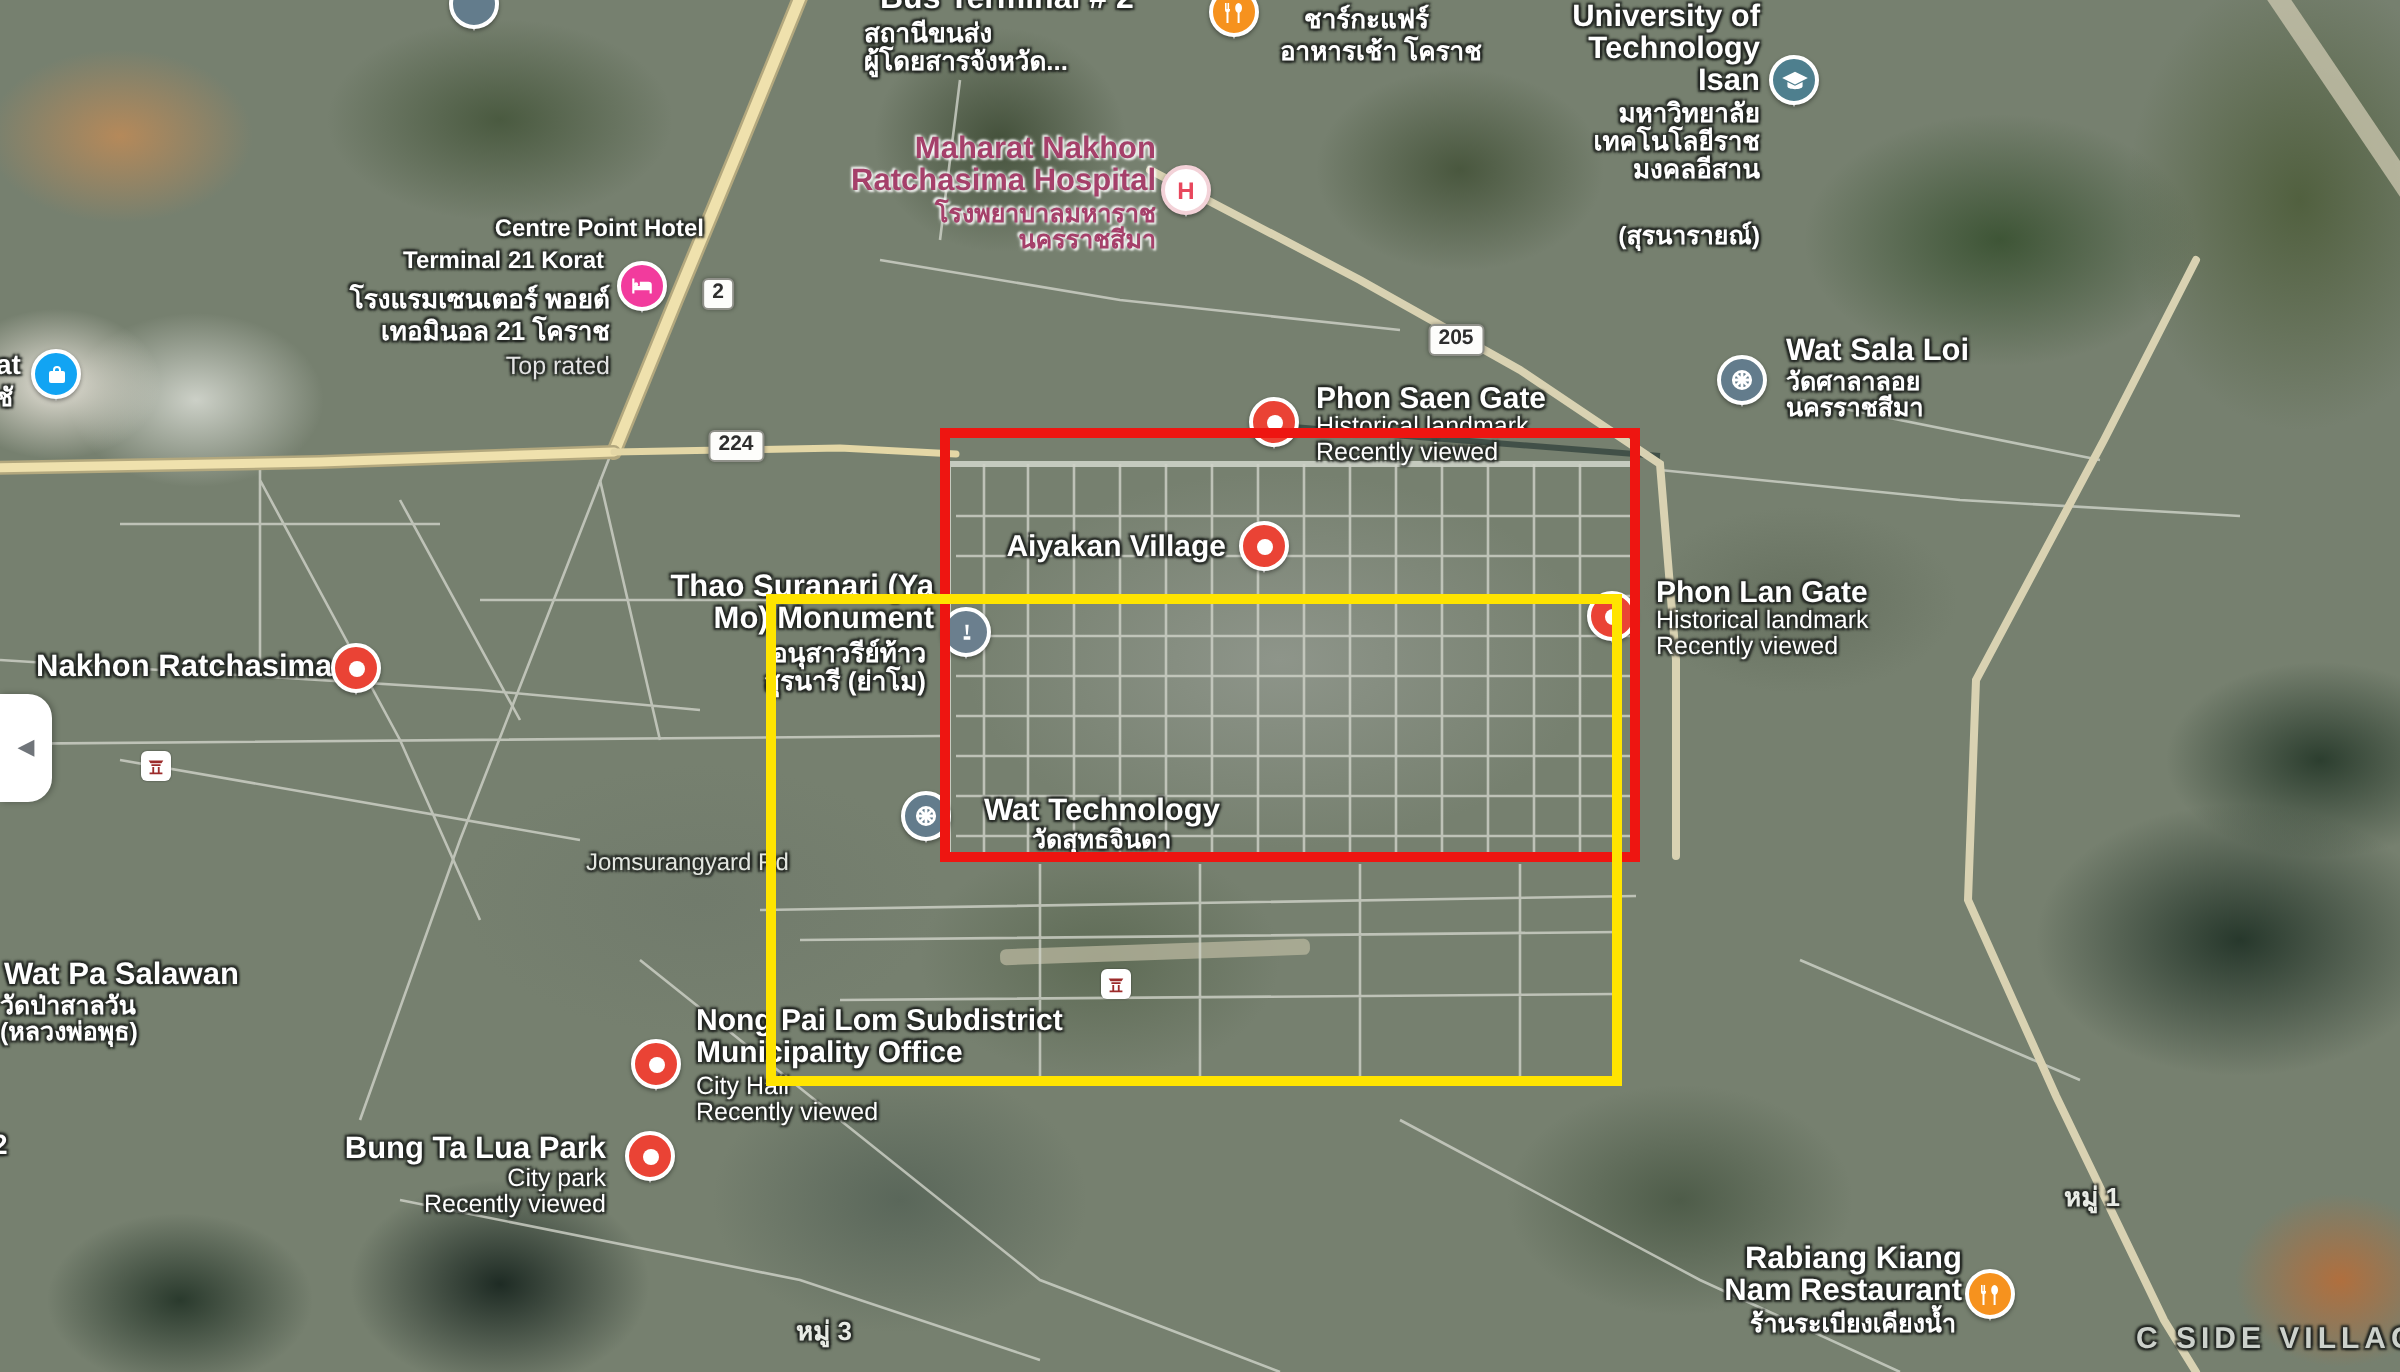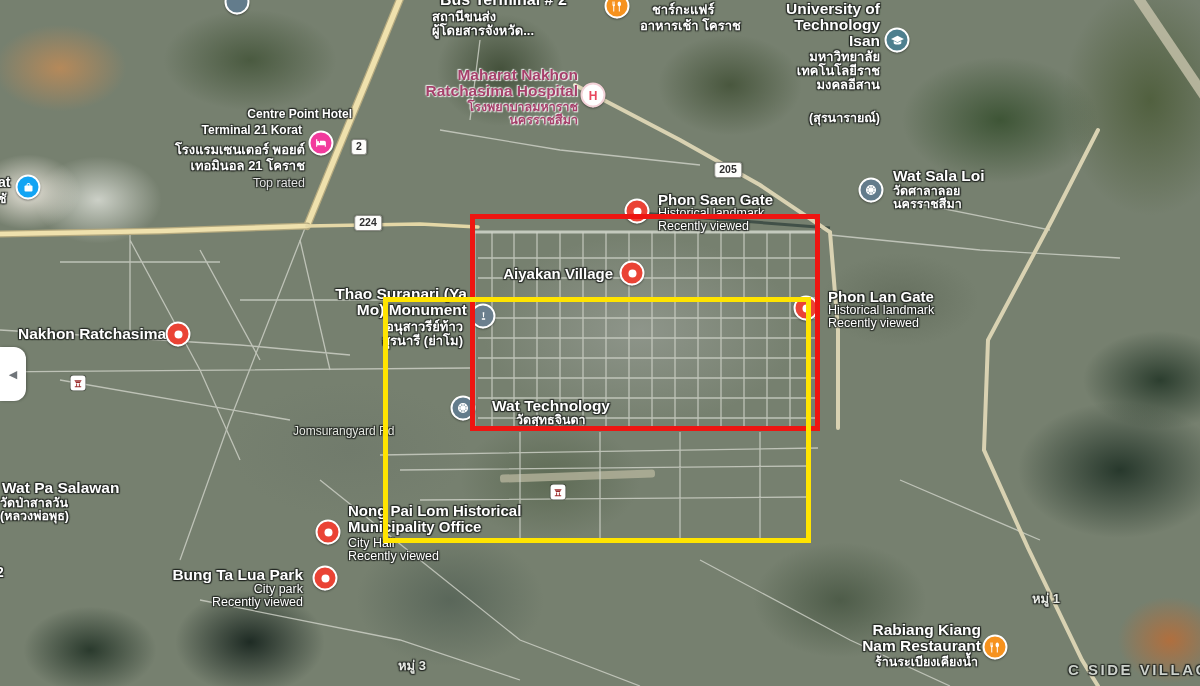--- a/index.html
+++ b/index.html
@@ -175,21 +175,21 @@
 
   <div class="lbl road" style="left:293px;top:381px;margin-top:44px;">Jomsurangyard Rd</div>
 
   <div class="lbl" style="left:492px;top:397px;font-size:15.5px;">Wat Technology</div>
   <div class="lbl thaismall" style="left:516px;top:414px;text-align:center;">วัดสุทธจินดา</div>
 
   <div class="lbl" style="left:2px;top:479px;font-size:15.5px;">Wat Pa Salawan</div>
   <div class="lbl thaismall" style="left:0px;top:497px;">วัดป่าสาลวัน</div>
   <div class="lbl thaismall" style="left:0px;top:510px;">(หลวงพ่อพุธ)</div>
 
-  <div class="lbl" style="left:348px;top:503px;">Nong Pai Lom Historical</div>
+  <div class="lbl" style="left:348px;top:503px;">Nong Pai Lom Subdistrict</div>
   <div class="lbl" style="left:348px;top:519px;">Municipality Office</div>
   <div class="lbl sub" style="left:348px;top:537px;">City Hall</div>
   <div class="lbl sub" style="left:348px;top:550px;">Recently viewed</div>
 
   <div class="lbl right" style="right:897px;top:566px;font-size:15.5px;text-align:right;">Bung Ta Lua Park</div>
   <div class="lbl right sub" style="right:897px;top:583px;">City park</div>
   <div class="lbl right sub" style="right:897px;top:596px;">Recently viewed</div>
 
   <div class="lbl right" style="right:219px;top:621px;font-size:15.5px;">Rabiang Kiang</div>
   <div class="lbl right" style="right:219px;top:637px;font-size:15.5px;">Nam Restaurant</div>

